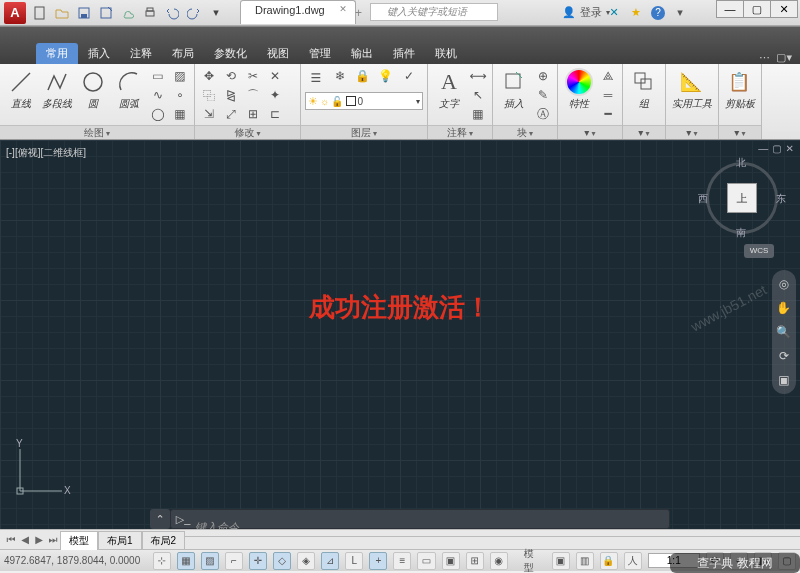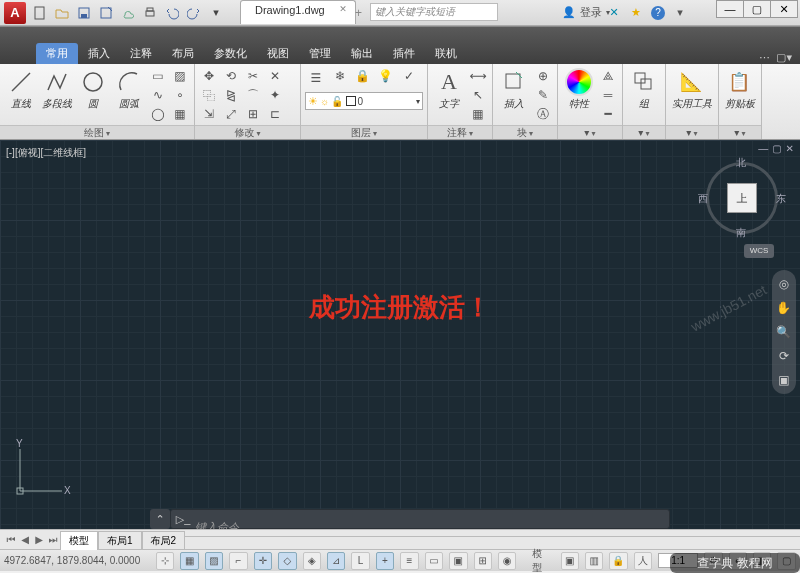--- a/index.html
+++ b/index.html
@@ -5,21 +5,21 @@
 * { margin: 0; padding: 0; box-sizing: border-box; font-family: "Microsoft YaHei", SimSun, Arial, sans-serif; }
 body { width: 800px; height: 573px; background: #f0f0f0; overflow: hidden; font-size: 11px; }
 
 .titlebar { height: 26px; background: linear-gradient(#eaeaea, #d8d8d8); display: flex; align-items: center; border-bottom: 1px solid #aaa; position: relative; }
 .app-icon { width: 22px; height: 22px; margin: 0 4px; background: linear-gradient(#e04040, #a01010); border-radius: 2px; display: flex; align-items: center; justify-content: center; color: #fff; font-weight: bold; font-size: 13px; }
 .qat { display: flex; gap: 2px; align-items: center; }
 .qat-btn { width: 20px; height: 20px; display: flex; align-items: center; justify-content: center; color: #444; cursor: pointer; border-radius: 2px; }
 .title-tab { position: absolute; left: 240px; top: 0; height: 24px; background: #fff; border: 1px solid #aaa; border-bottom: none; padding: 3px 30px 0 14px; border-radius: 3px 3px 0 0; font-size: 11px; color: #333; }
 .title-tab::after { content: "✕"; position: absolute; right: 8px; font-size: 9px; color: #888; }
 .title-plus { position: absolute; left: 355px; top: 6px; color: #888; font-size: 12px; }
-.search-box { position: absolute; left: 370px; top: 3px; width: 128px; height: 18px; border: 1px solid #bbb; background: #fff; font-size: 10px; padding: 0 4px; color: #888; font-style: italic; display: flex; align-items: center; }
+.search-box { position: absolute; left: 370px; top: 3px; width: 128px; height: 18px; border: 1px solid #bbb; background: #fff; font-size: 10px; padding: 0 16px; color: #888; font-style: italic; display: flex; align-items: center; }
 .login-area { position: absolute; right: 190px; display: flex; gap: 4px; align-items: center; color: #555; }
 .help-area { position: absolute; right: 110px; display: flex; gap: 2px; align-items: center; }
 .help-area .qat-btn svg, .help-area .qat-btn { color: #555; }
 .win-controls { position: absolute; right: 2px; top: 0; display: flex; }
 .win-btn { width: 28px; height: 18px; border: 1px solid #999; background: #eee; display: flex; align-items: center; justify-content: center; font-size: 11px; margin-left: -1px; }
 
 .ribbon-tabs { height: 38px; background: linear-gradient(#5a5a5a, #3e3e3e); display: flex; align-items: flex-end; padding-left: 36px; border-top: 1px solid #888; }
 .ribbon-tab { padding: 3px 10px; color: #eee; font-size: 11px; cursor: pointer; }
 .ribbon-tab.active { background: #5b8fd6; color: #fff; border-radius: 3px 3px 0 0; }
 .ribbon-end { margin-left: auto; padding-right: 8px; display: flex; gap: 6px; color: #ccc; align-items: center; }
@@ -72,21 +72,21 @@
 .lt-tab { padding: 2px 8px; border: 1px solid #bbb; border-bottom: none; margin-top: 1px; cursor: pointer; }
 .lt-tab.active { background: #fff; }
 .lt-rest { flex: 1; border-top: 1px solid #bbb; height: 8px; margin-left: -1px; }
 
 .statusbar { height: 22px; background: linear-gradient(#eaeaea, #d5d5d5); border-top: 1px solid #bbb; display: flex; align-items: center; font-size: 10px; padding: 0 4px; gap: 6px; }
 .coords { width: 160px; color: #555; }
 .sb-btn { width: 20px; height: 18px; border: 1px solid #c5c5c5; background: #eee; display: flex; align-items: center; justify-content: center; color: #555; font-size: 10px; cursor: pointer; border-radius: 2px; }
 .sb-btn.active { background: #c8dcf0; border-color: #8ab; }
 .sb-spacer { flex: 1; }
 .sb-txt { color: #555; padding: 0 4px; }
-.scale-box { border: 1px solid #aaa; padding: 1px 12px; background: #fff; }
+.scale-box { border: 1px solid #aaa; padding: 1px 18px; background: #fff; }
 
 .watermark-corner { position: absolute; right: 0; bottom: 0; width: 130px; height: 20px; background: rgba(0,0,0,0.55); color: #eee; font-size: 12px; display: flex; align-items: center; justify-content: center; z-index: 10; border-radius: 6px; }
 .watermark-diag { position: absolute; right: 30px; top: 160px; color: rgba(200,200,200,0.25); font-size: 14px; transform: rotate(-28deg); z-index: 2; }
 </style>
 </head>
 <body>
 
 <div class="titlebar">
   <div class="app-icon">A</div>
   <div class="qat">

